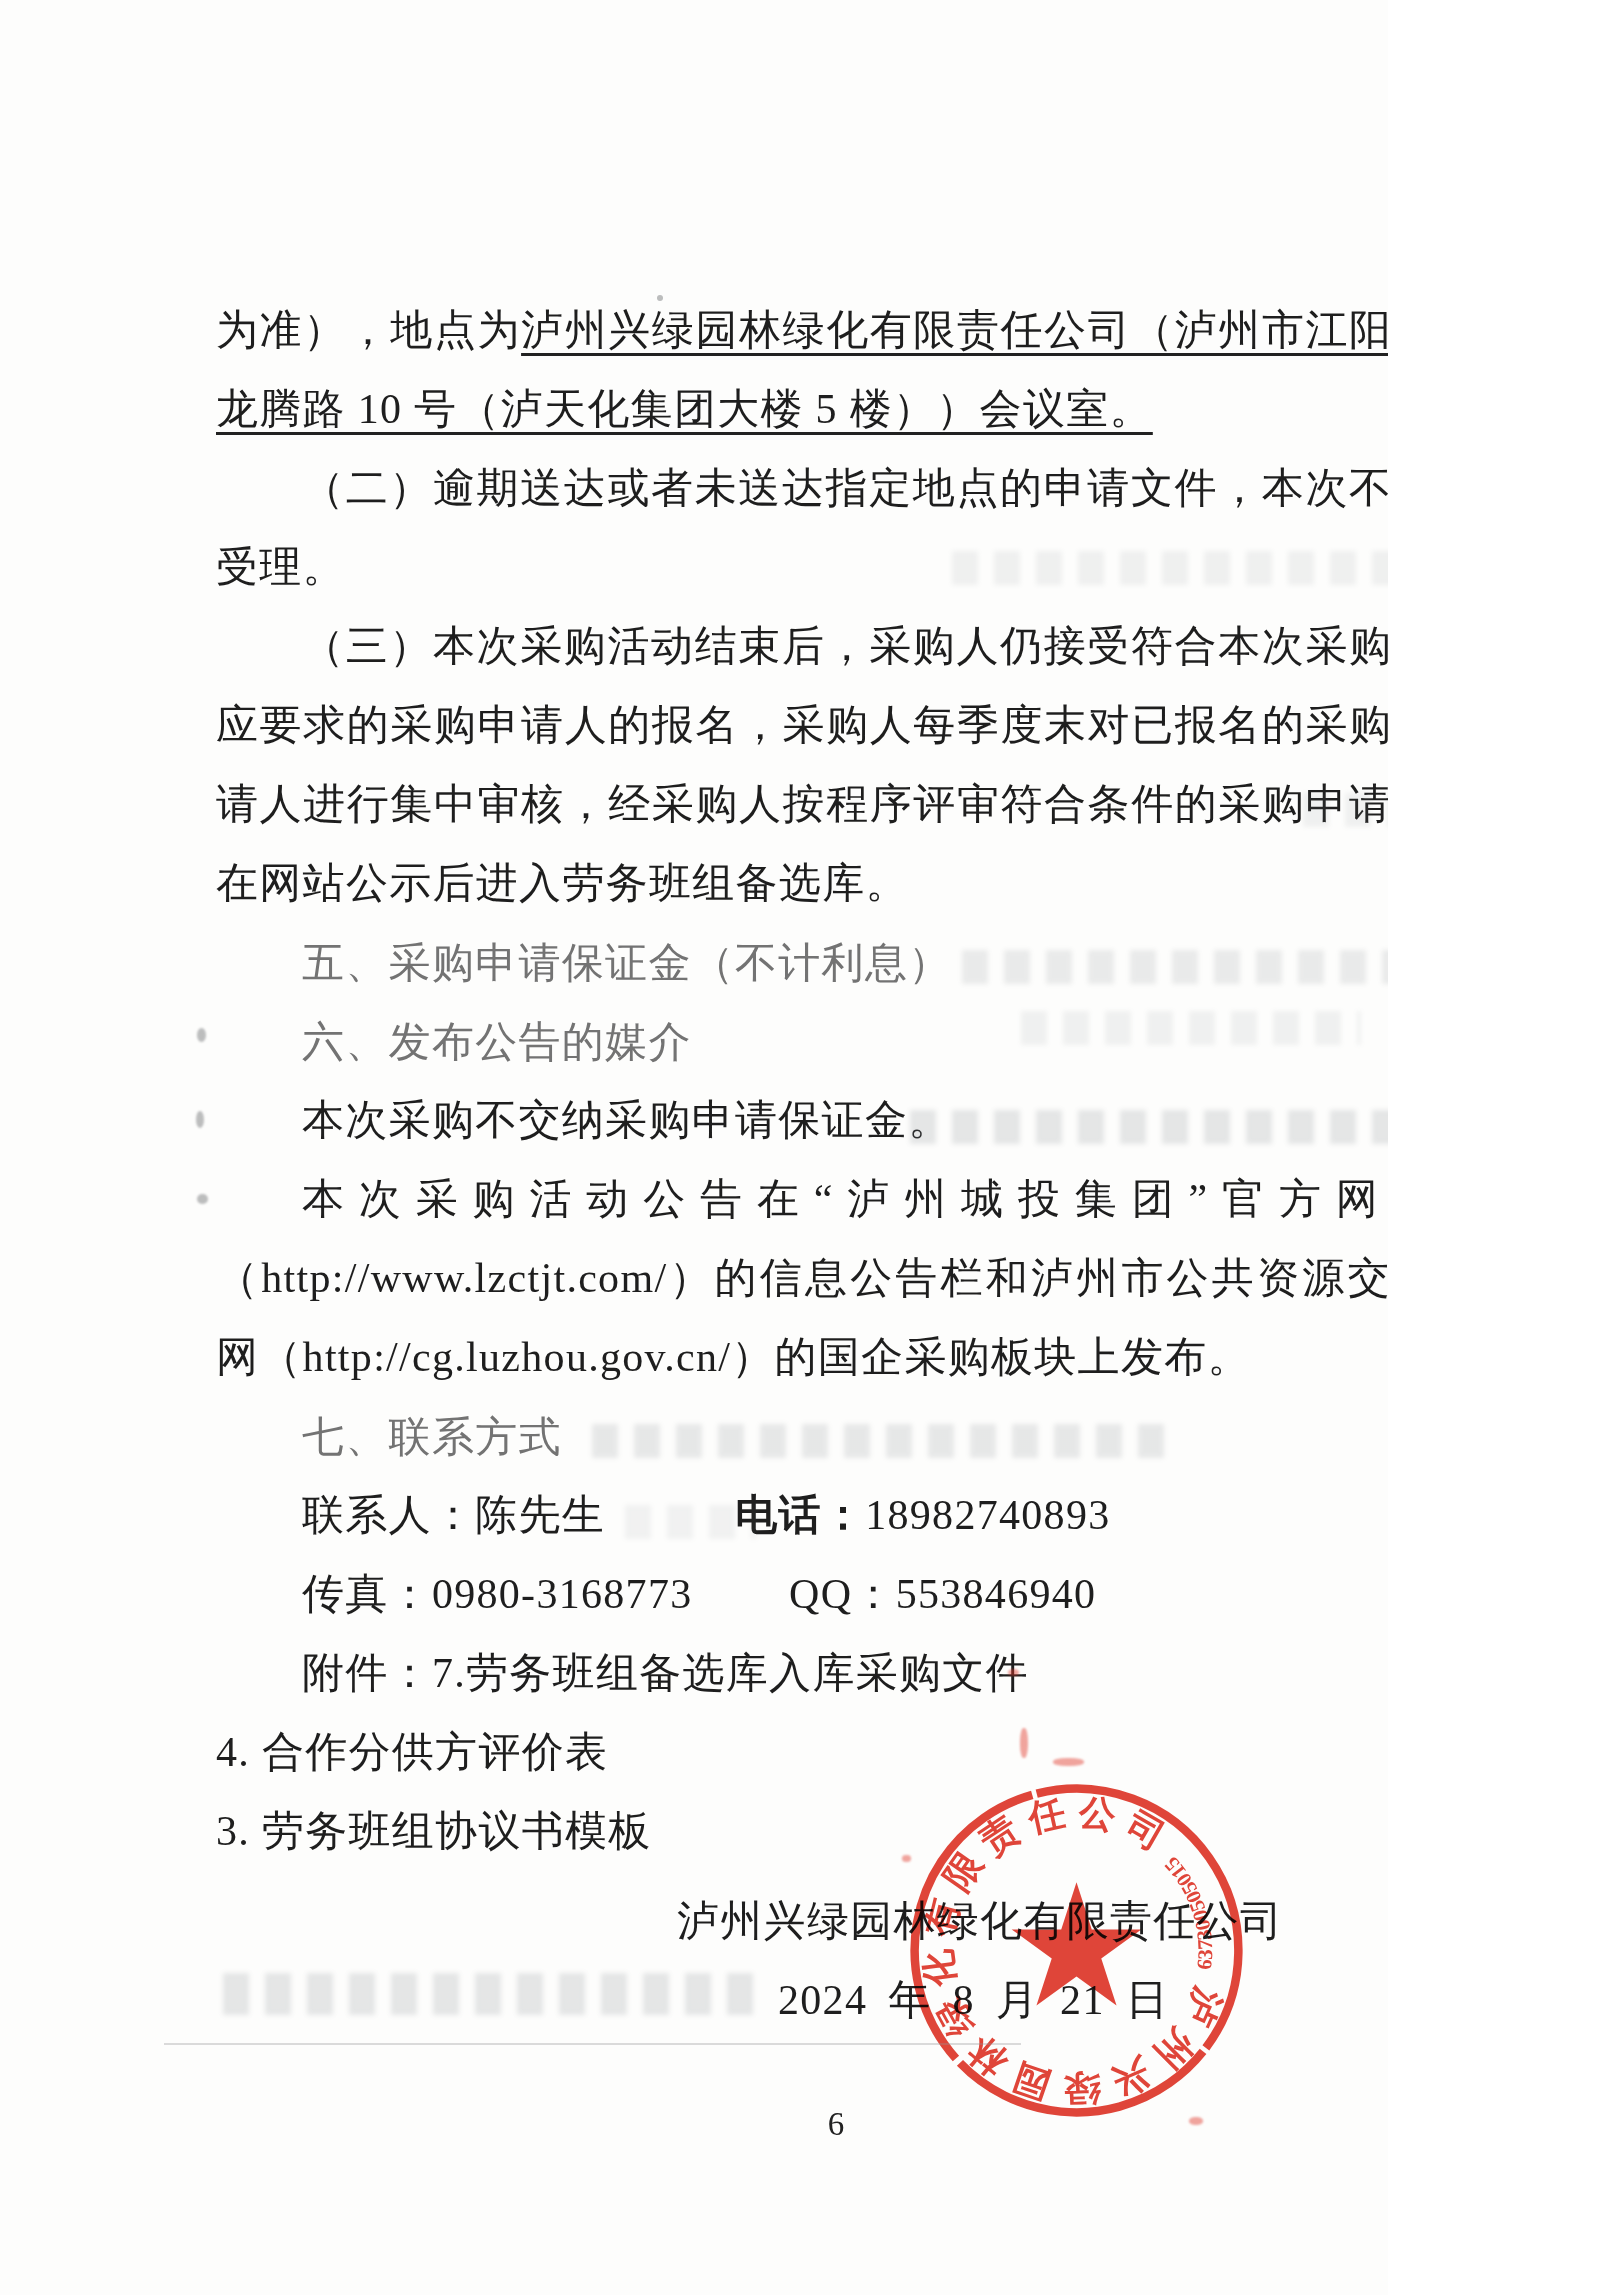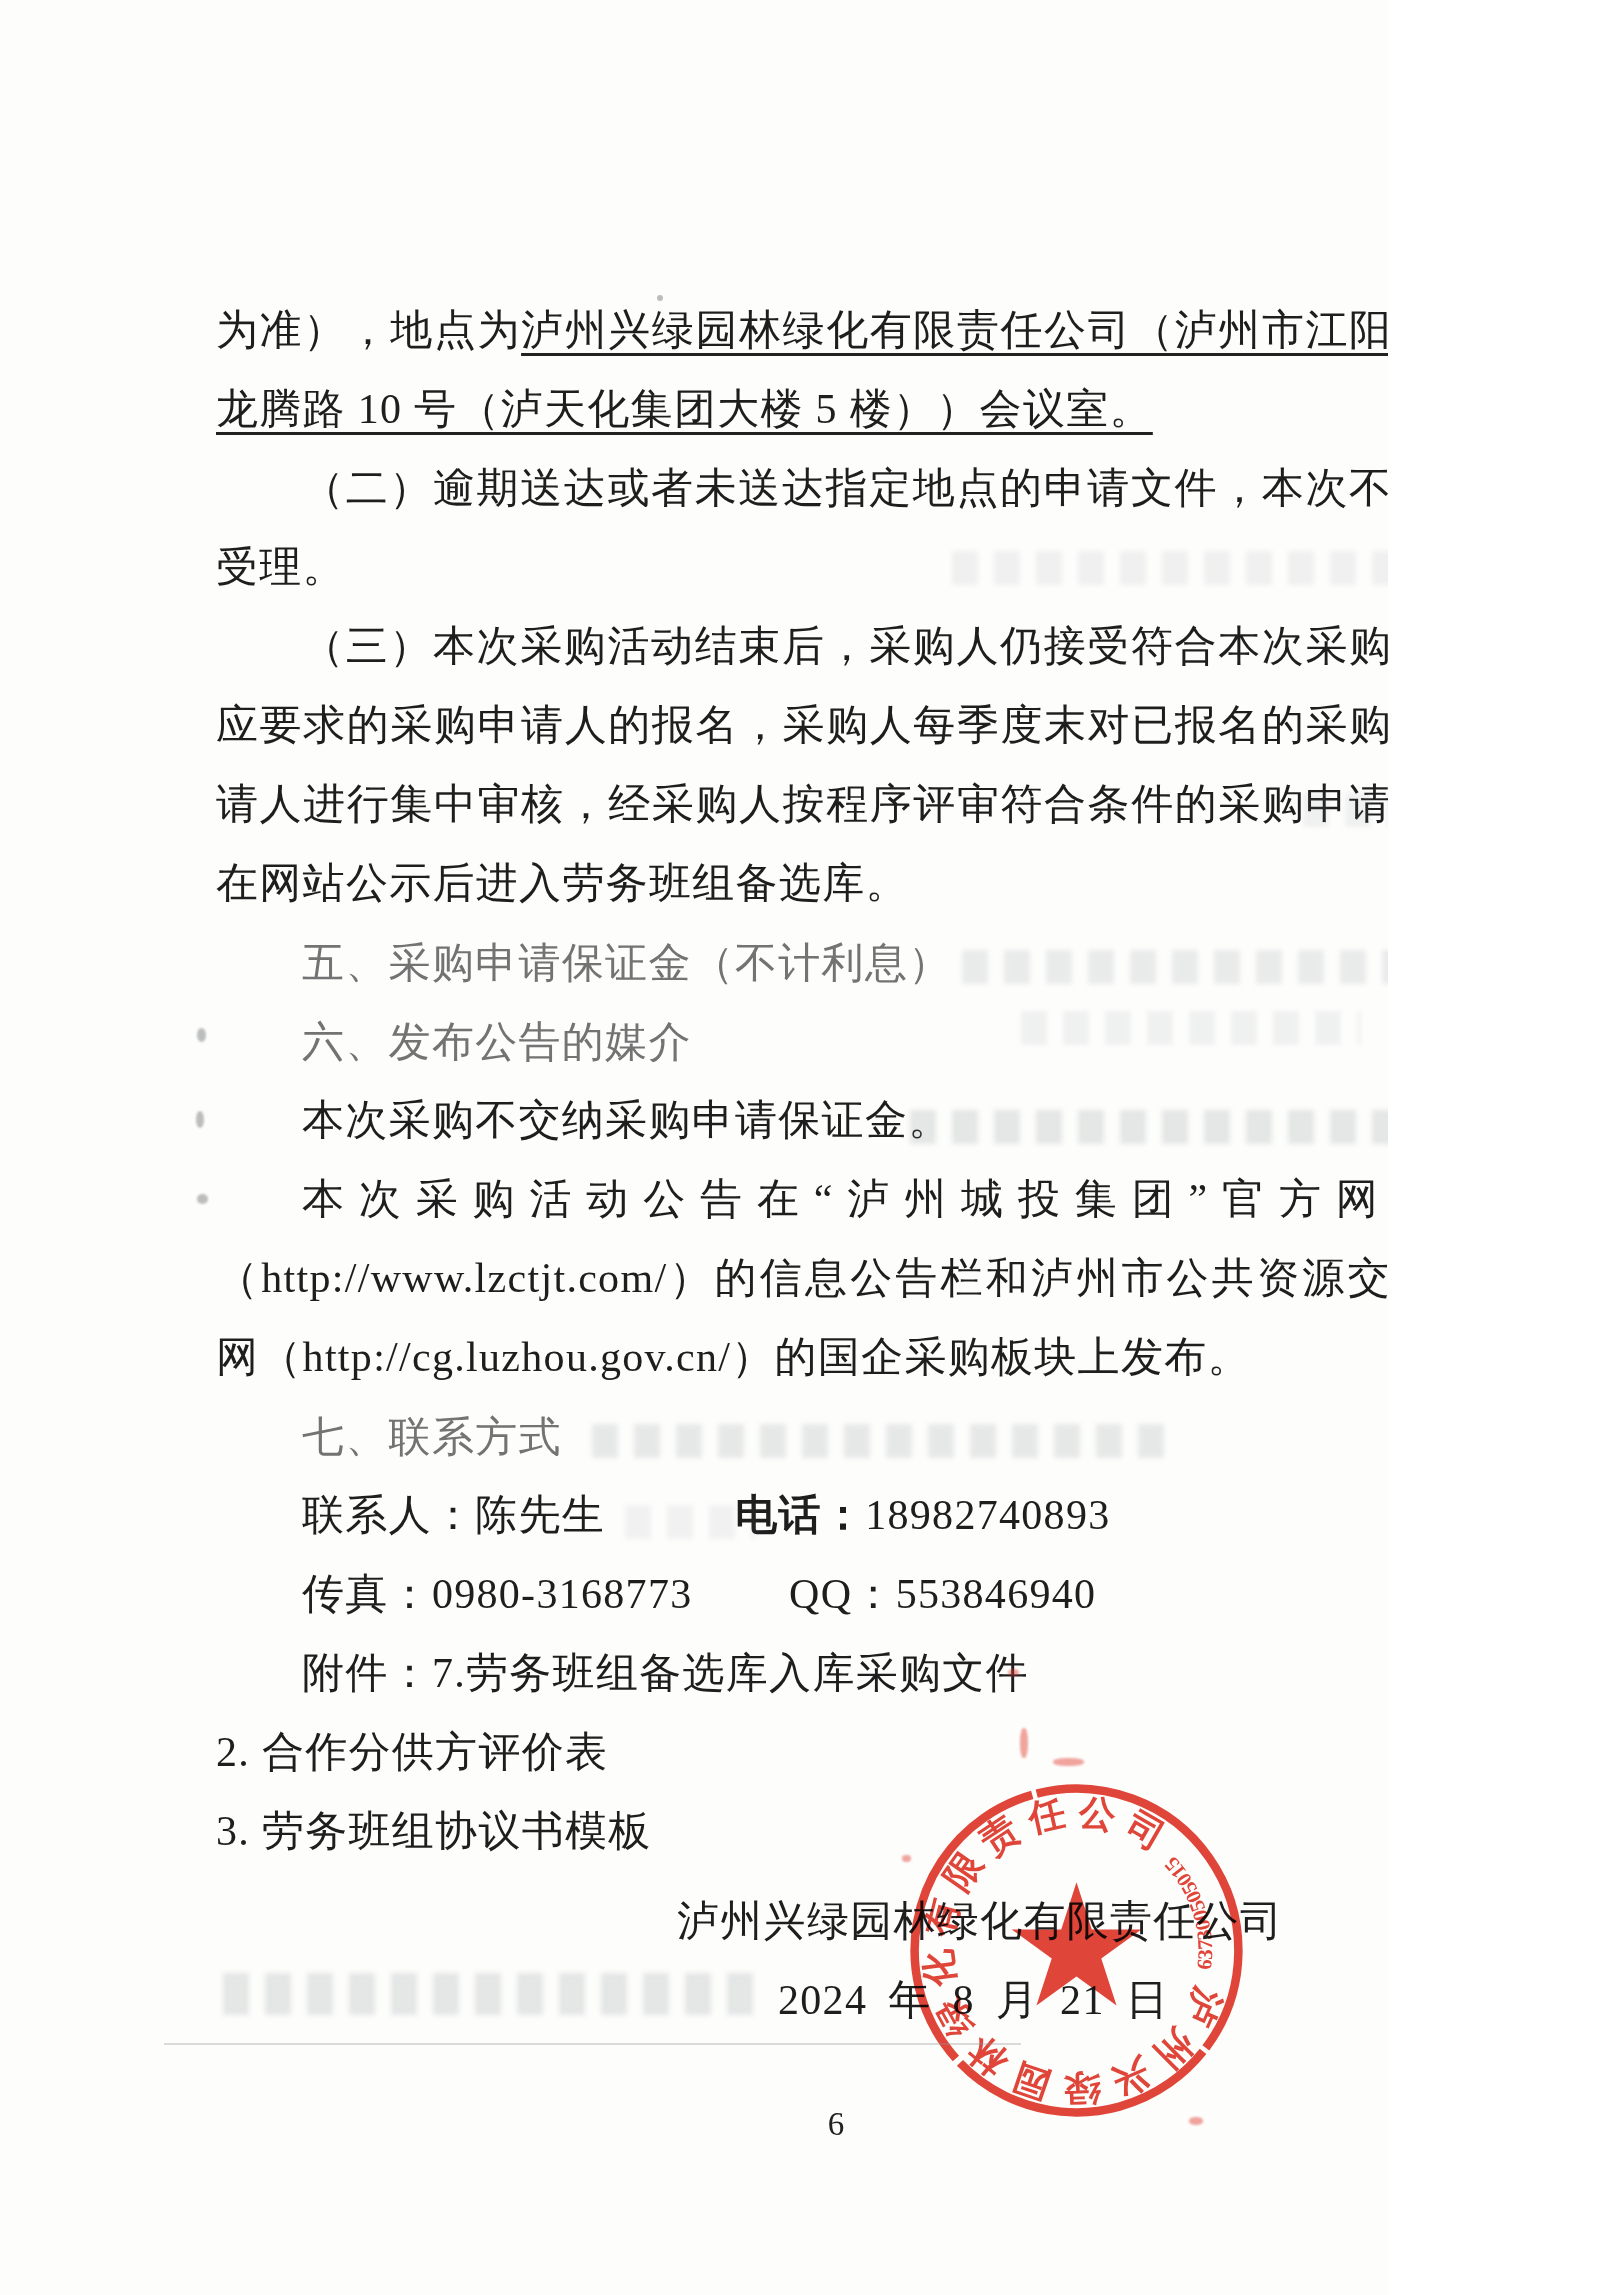--- a/index.html
+++ b/index.html
@@ -64,21 +64,21 @@
     <p class="indent">（二）逾期送达或者未送达指定地点的申请文件，本次不再受理。</p>
     <p class="indent">（三）本次采购活动结束后，采购人仍接受符合本次采购相应要求的采购申请人的报名，采购人每季度末对已报名的采购申请人进行集中审核，经采购人按程序评审符合条件的采购申请人在网站公示后进入劳务班组备选库。</p>
     <p class="indent hd">五、采购申请保证金（不计利息）</p>
     <p class="indent hd">六、发布公告的媒介</p>
     <p class="indent">本次采购不交纳采购申请保证金。</p>
     <p class="indent">本次采购活动公告在“泸州城投集团”官方网站（http://www.lzctjt.com/）的信息公告栏和泸州市公共资源交易网（http://cg.luzhou.gov.cn/）的国企采购板块上发布。</p>
     <p class="indent hd">七、联系方式</p>
     <p class="indent"><span>联系人：</span><span>陈先生</span><span class="gap-lg">电话：</span><span>18982740893</span></p>
     <p class="indent"><span>传真：</span><span>0980-3168773</span><span class="gap-md">QQ：</span><span>553846940</span></p>
     <p class="indent"><span>附件：</span><span>7.劳务班组备选库入库采购文件</span></p>
-    <p class="att-sub"><span>2. 合作分供方评价表</span></p>
+    <p class="att-sub"><span>4. 合作分供方评价表</span></p>
     <p class="att-sub"><span>3. 劳务班组协议书模板</span></p>
   </div>
 
   <div class="signature">
     <p class="sig-company" style="margin:0">泸州兴绿园林绿化有限责任公司</p>
     <p class="sig-date" style="margin:0">2024 年 8 月 21 日</p>
   </div>
 
   <div class="page-number">6</div>
 

